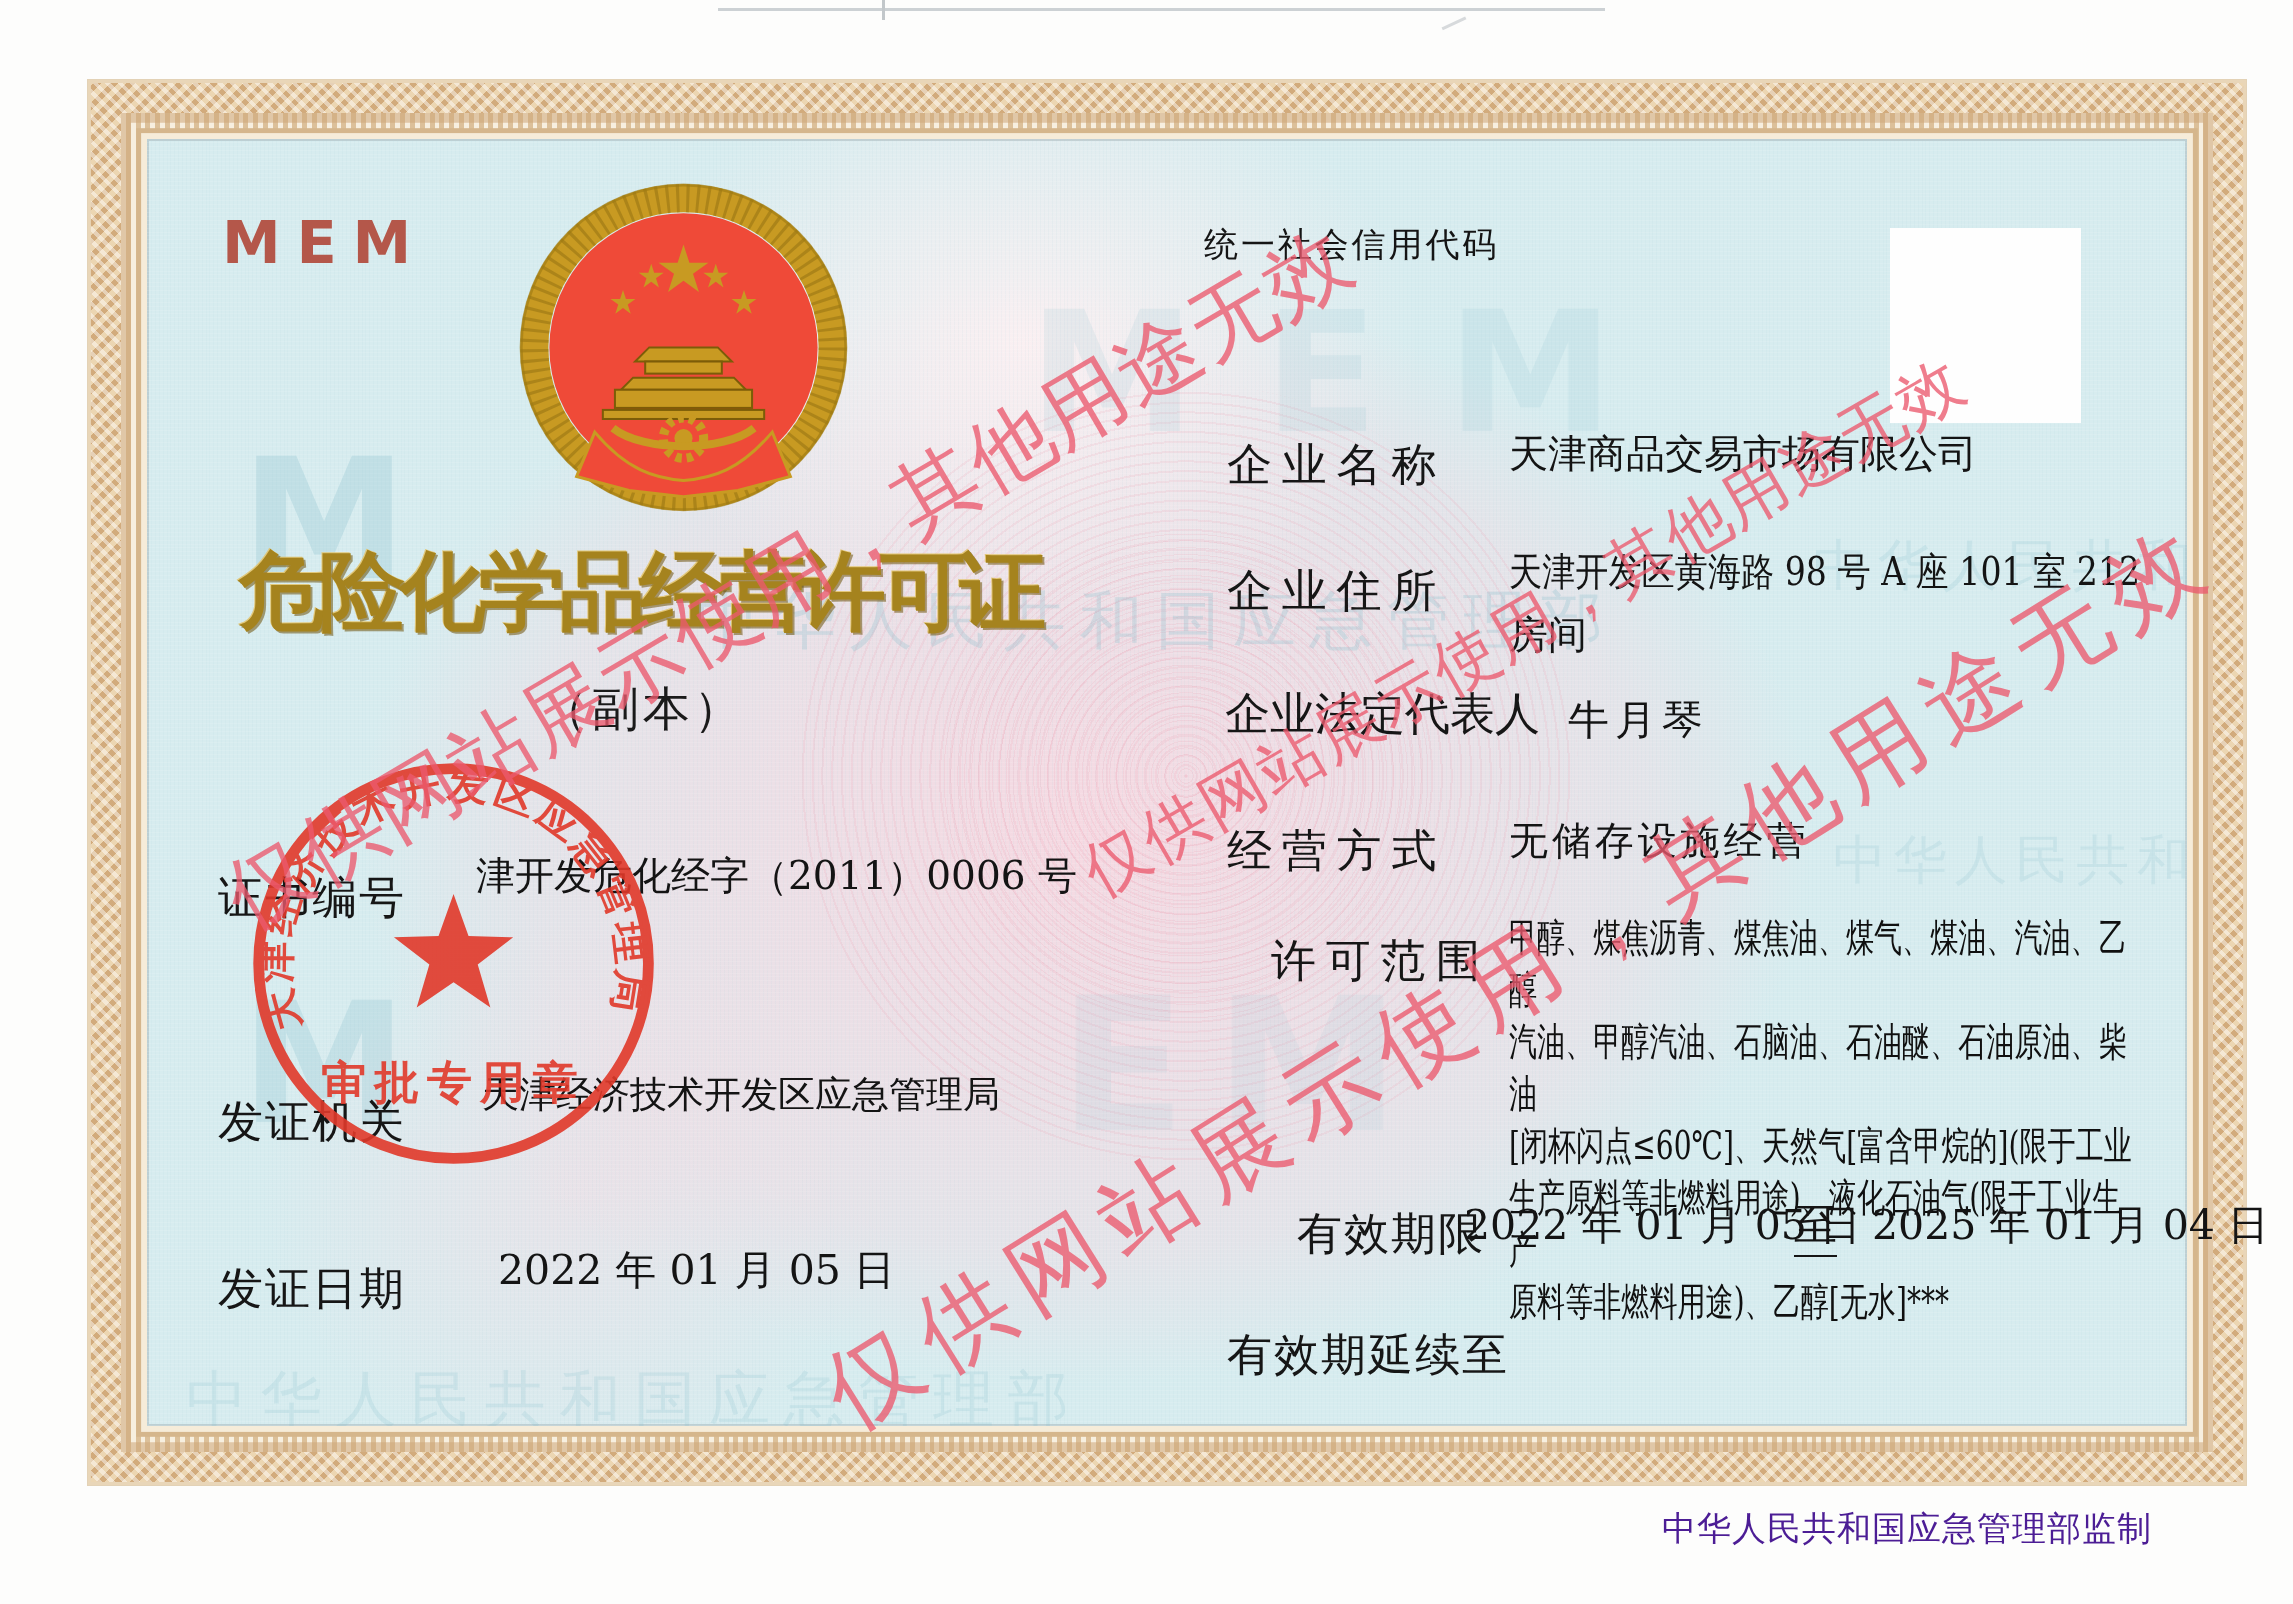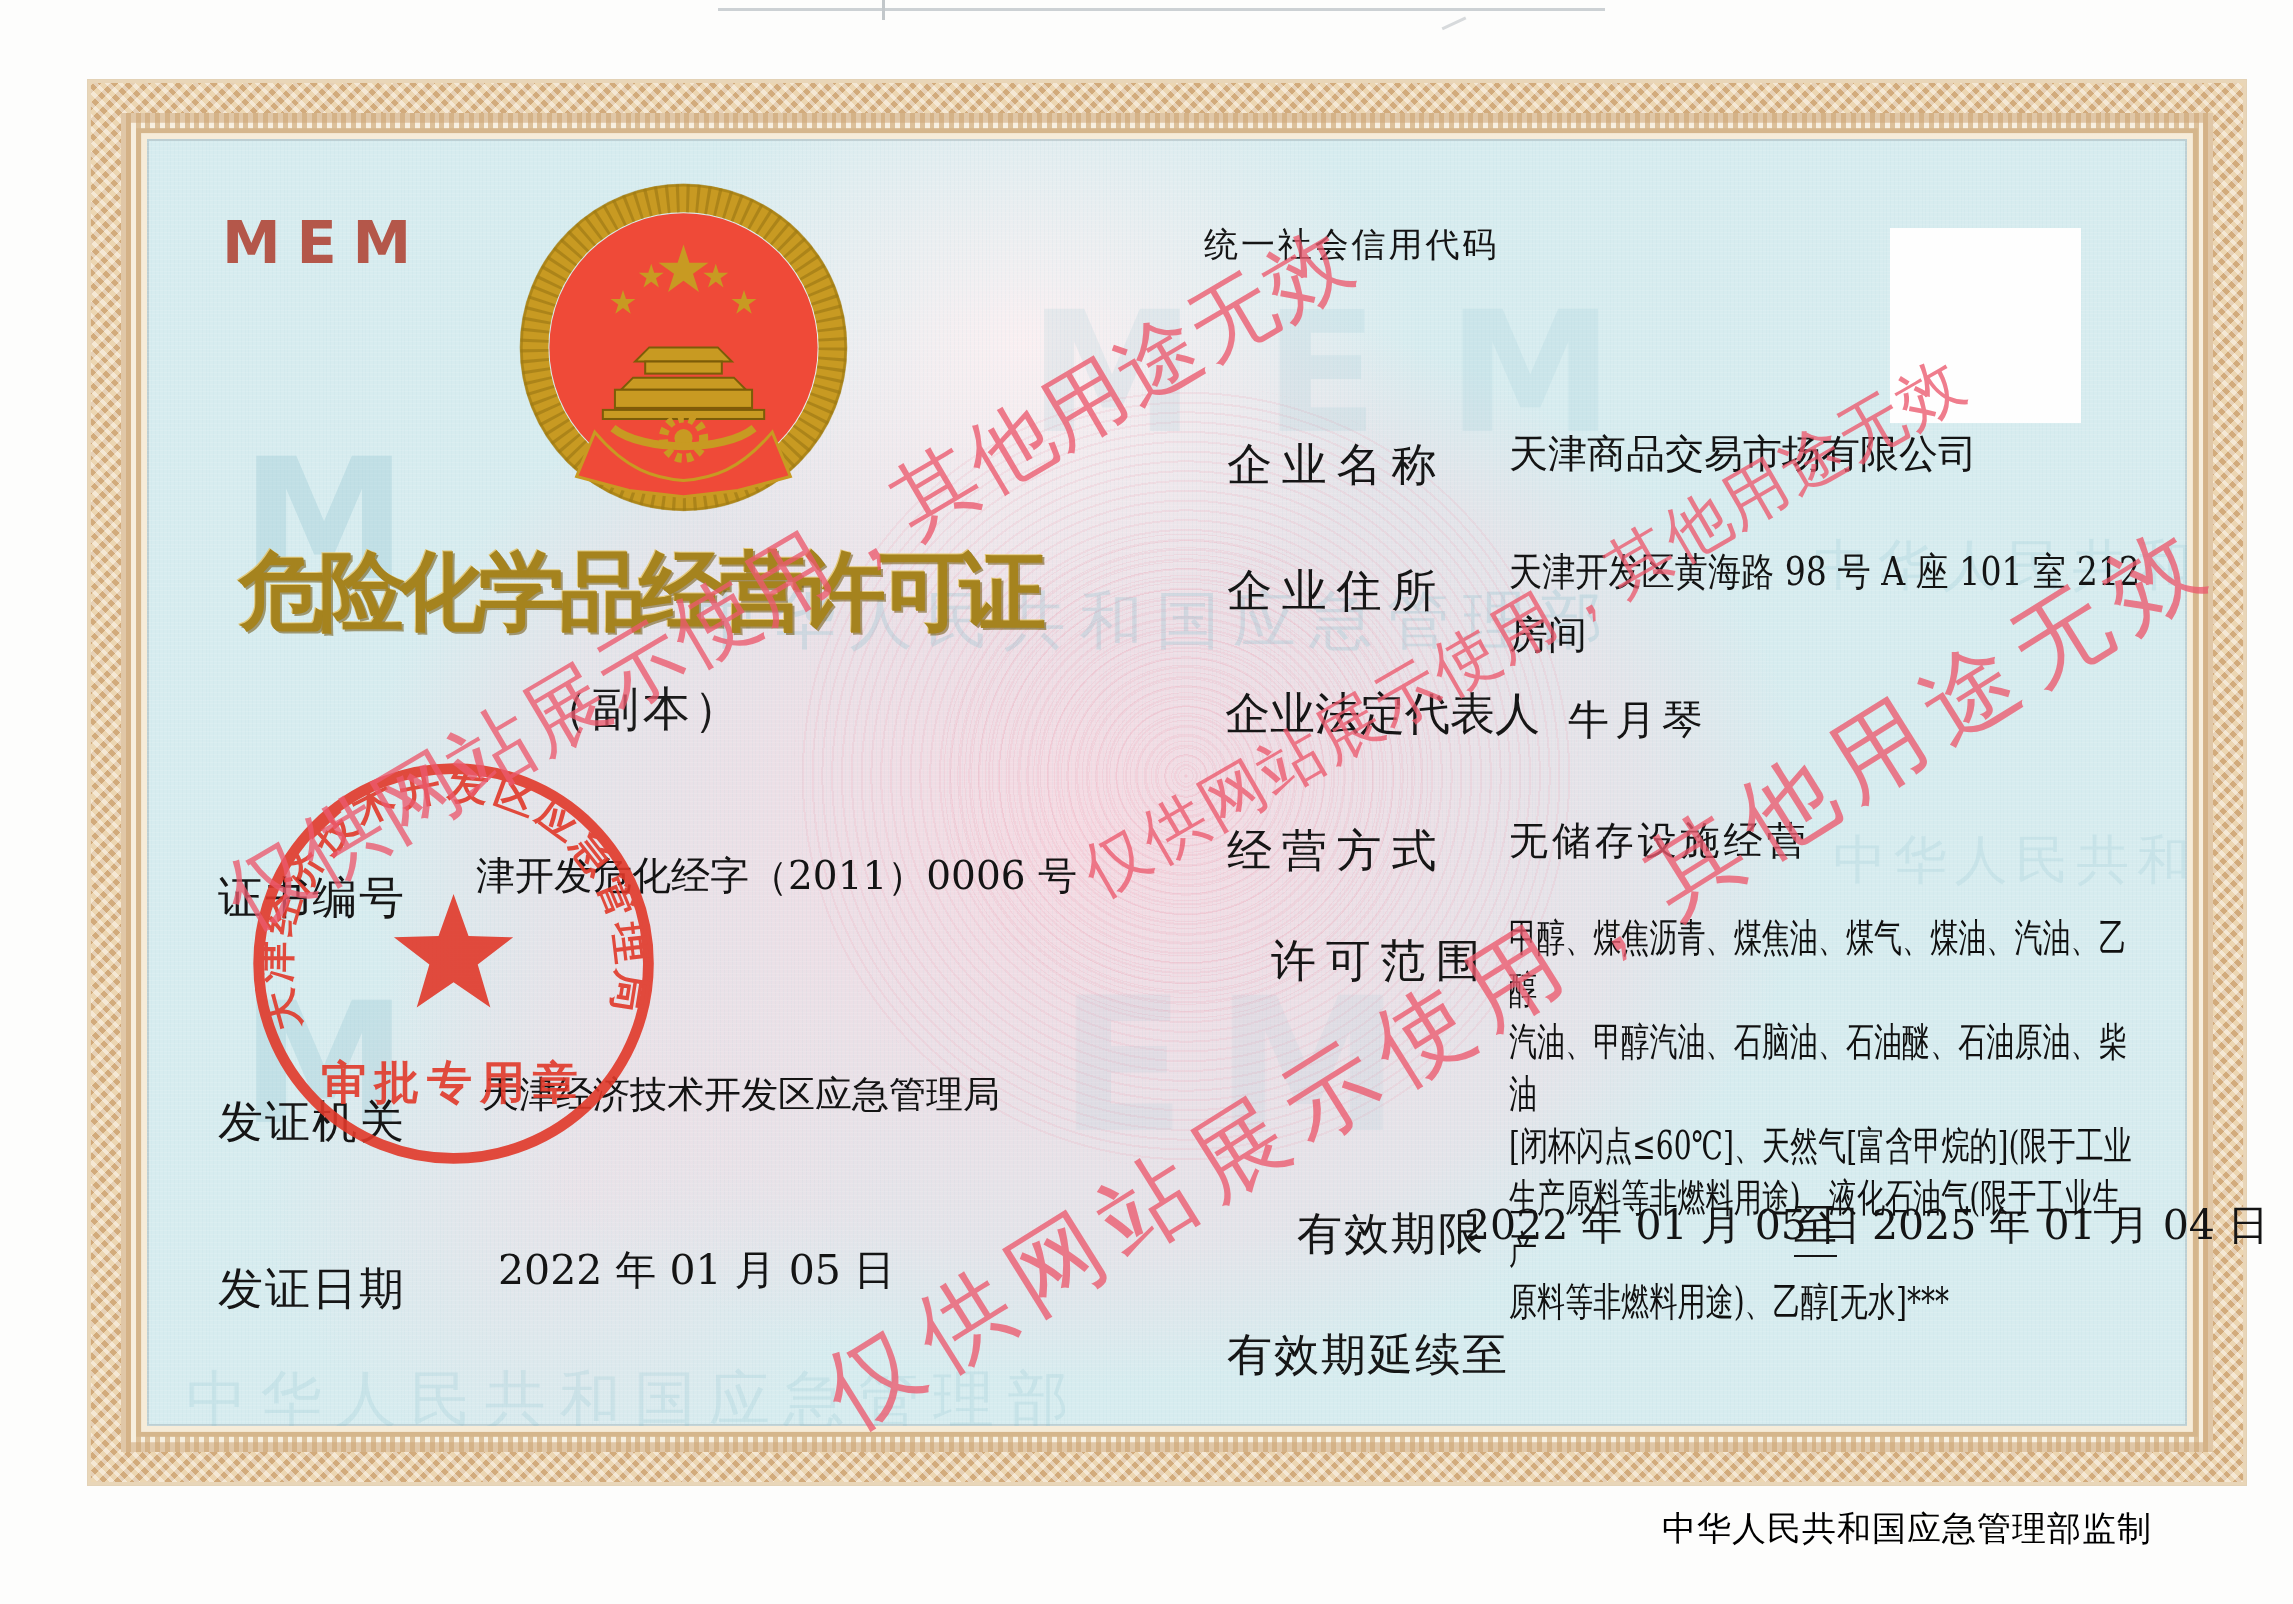--- a/index.html
+++ b/index.html
@@ -65,21 +65,21 @@
   .zhi{border-bottom:2.9px solid #151515;padding-bottom:1px;}
   
   .wm{position:absolute;color:#ec5a6e;font-family:"DejaVu Serif",serif;font-weight:400;white-space:nowrap;
       opacity:.78;z-index:7;}
   .wmA{left:789px;top:578px;font-size:84px;letter-spacing:2px;transform:translate(-50%,-50%) rotate(-30.5deg);}
   .wmB{left:1524px;top:627px;font-size:65px;letter-spacing:2px;transform:translate(-50%,-50%) rotate(-30deg);}
   .wmC{left:1519px;top:975px;font-size:94px;letter-spacing:13.7px;transform:translate(-50%,-50%) rotate(-32deg);}
   
   .emblem{position:absolute;left:502px;top:178px;width:363px;height:363px;z-index:5;}
   .stamp{position:absolute;left:243px;top:753px;width:425px;height:425px;opacity:.9;z-index:6;}
-  .footer{position:absolute;left:1662px;top:1506px;font-size:34px;font-weight:500;color:#000000;
+  .footer{position:absolute;left:1662px;top:1506px;font-size:34px;font-weight:500;color:#4c1d95;
       letter-spacing:1px;z-index:3;}
 </style>
 </head>
 <body>
 
 <div class="page">
 
   <div class="scan-line"></div>
   <div class="scan-tick1"></div>
   <div class="scan-tick2"></div>

